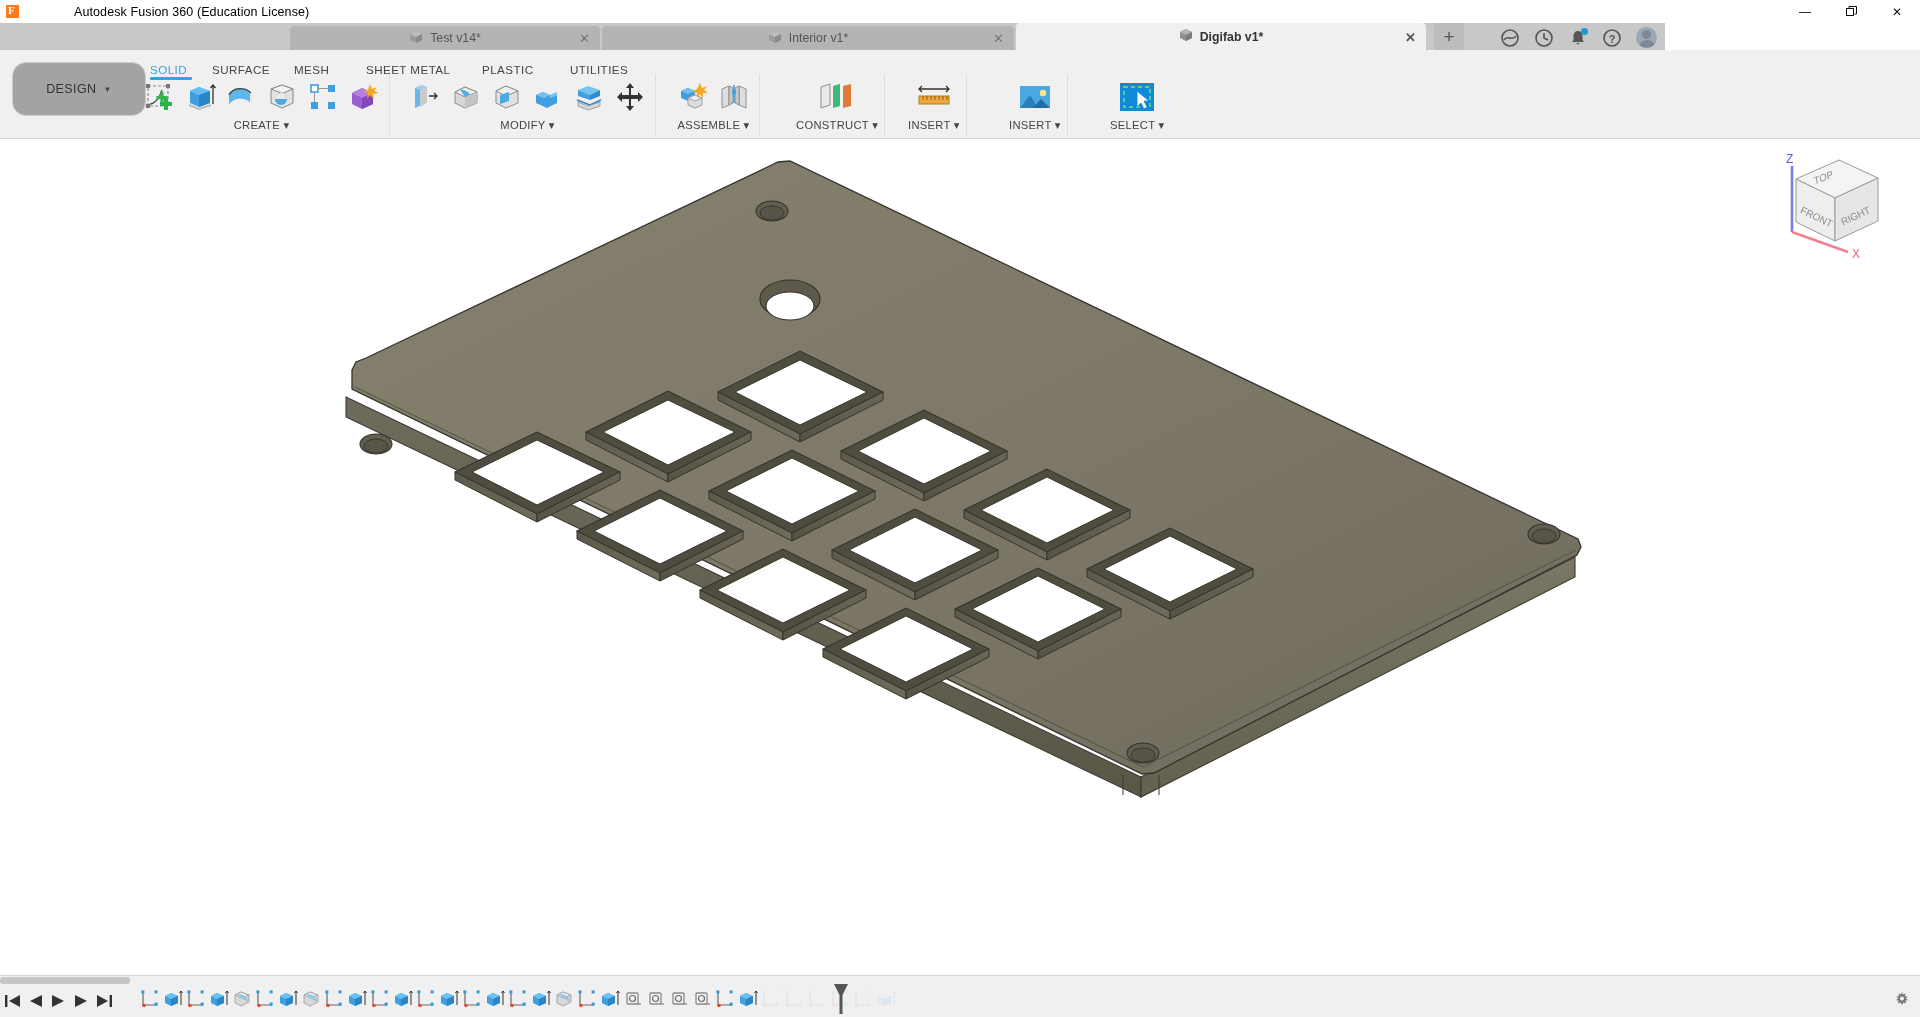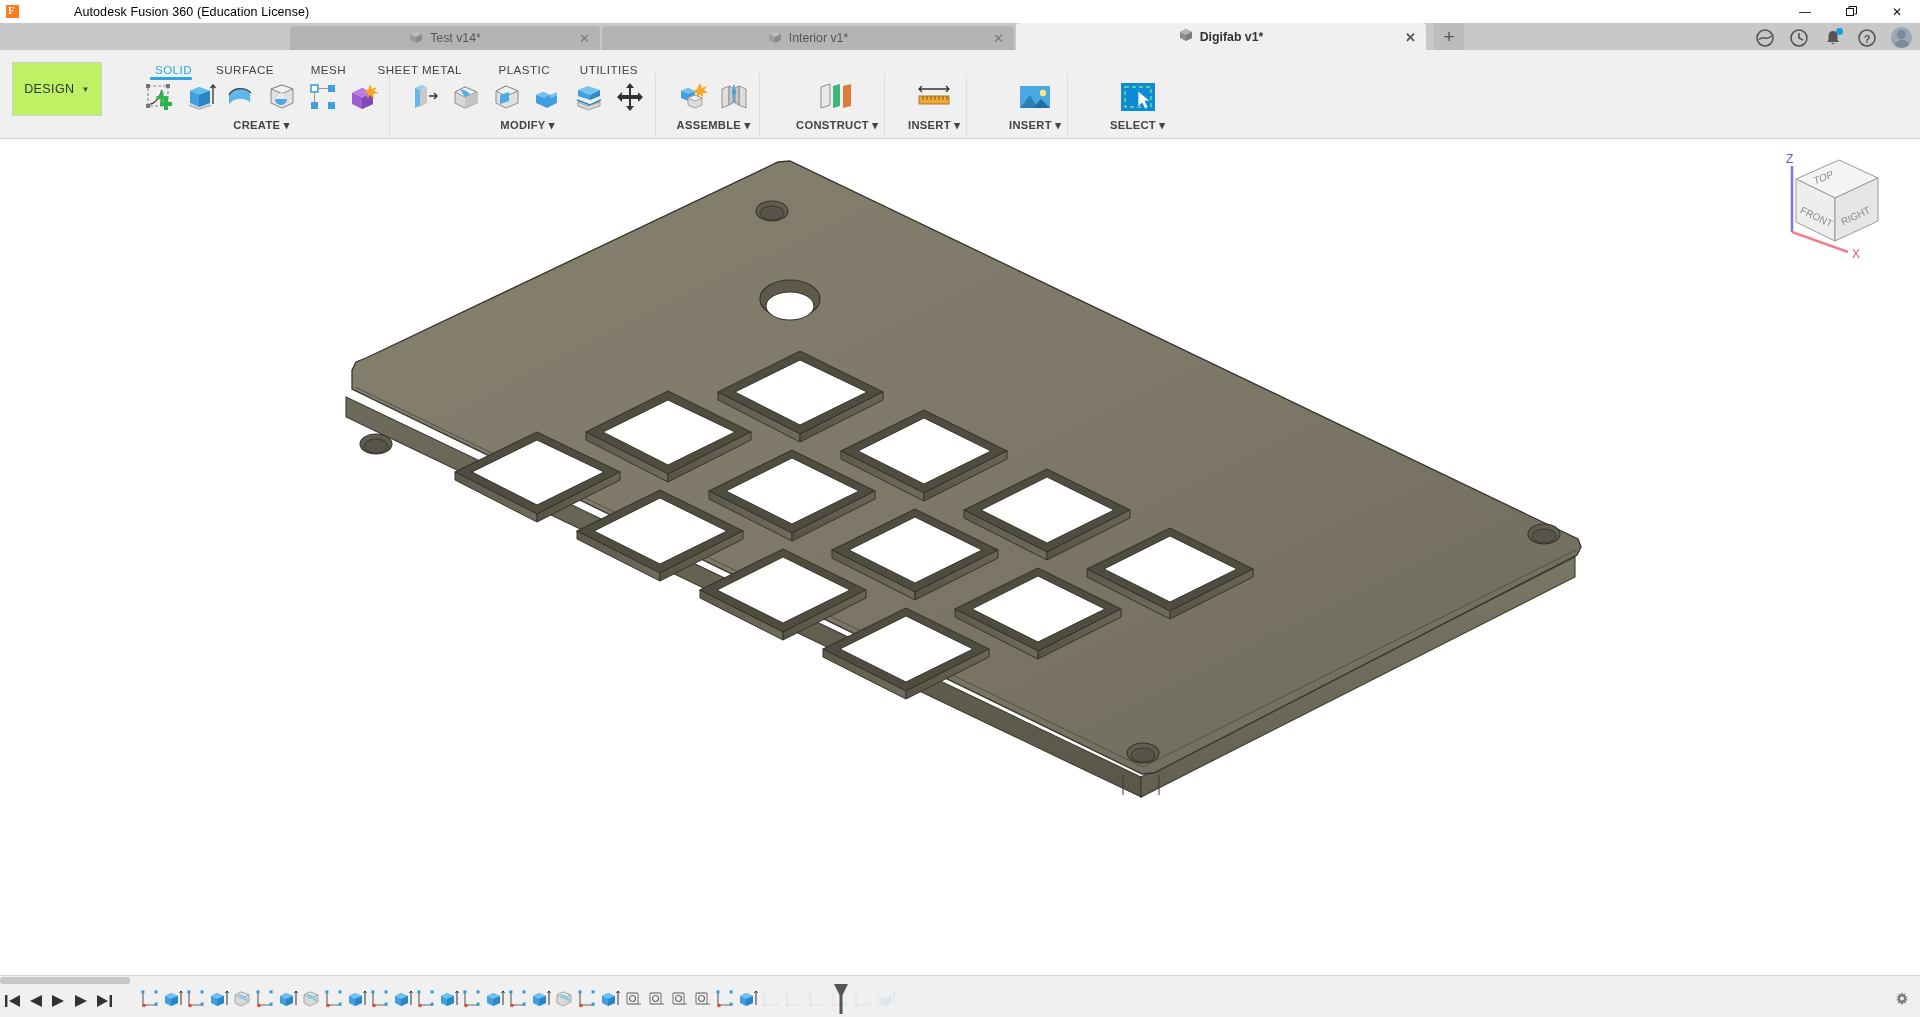--- a/index.html
+++ b/index.html
@@ -37,21 +37,21 @@
     position: absolute; right: 0; top: 0; height: 23px;
     display: flex; align-items: stretch;
   }
   #winctl .wb {
     width: 46px; display: flex; align-items: center; justify-content: center;
     font-size: 12px; color: #111;
   }
 
   
   #tabstrip {
-    position: absolute; top: 23px; left: 0; width: 1920px; height: 27px;
+    position: absolute; top: 23px; left: 0; width: 1665px; height: 27px;
     background: #c8c8c8;
     display: flex; align-items: flex-end;
   }
   .doc-tab {
     height: 24px; display: flex; align-items: center; justify-content: center;
     position: relative; background: #b4b4b4; color: #555;
     font-size: 12.3px; border-radius: 4px 4px 0 0;
     margin-right: 2px;
   }
   .doc-tab.active { background: #f0f0f0; color: #333; height: 27px; font-weight: bold; }
@@ -90,43 +90,43 @@
     position: absolute; right: 0; top: 0; width: 7px; height: 7px;
     border-radius: 50%; background: #1e9ad6;
   }
 
   
   #ribbon {
     position: absolute; top: 50px; left: 0; width: 1920px; height: 89px;
     background: #f0f0f0; border-bottom: 1px solid #d0d0d0;
   }
   #designbtn {
-    position: absolute; left: 12px; top: 12px; width: 90px; height: 54px;
-    border: 1px solid #cdcdcd; border-radius: 0; background: #bef264;
+    position: absolute; left: 12px; top: 12px; width: 134px; height: 54px;
+    border: 1px solid #cdcdcd; border-radius: 14px; background: #a3a3a3;
     display: flex; align-items: center; justify-content: center;
     font-size: 12.5px; color: #333; letter-spacing: 0.4px;
   }
   #wstabs {
     position: absolute; left: 140px; top: 0; height: 20px;
     display: flex; align-items: center;
   }
   #wstabs .ws {
     font-size: 11.6px; color: #444; letter-spacing: 0.45px;
-    padding: 12px 10px; height: 20px; line-height: 20px; text-align: right;
+    padding: 12px 10px; height: 20px; line-height: 20px; text-align: left;
   }
   #wstabs .ws.active { color: #2aa8e0; }
   #wstabs .ws.active::after {
     content: ""; display: block; position: relative; top: -3px;
     height: 3px; background: #2aa8e0; border-radius: 1px;
   }
 
   .rb-group {
     position: absolute; top: 24px; height: 62px;
     display: flex; flex-direction: column; align-items: center;
-    border-right: 1px solid #dedede; padding: 0 6px; font-weight: bold;
+    border-right: 1px solid #dedede; padding: 0 6px;
   }
   .rb-group .icons { display: flex; align-items: flex-end; gap: 3px; height: 42px; }
   .rb-group .glabel {
     font-size: 11.2px; color: #444; letter-spacing: 0.3px;
     margin-top: 3px; white-space: nowrap;
   }
   .rb-icon {
     width: 38px; height: 38px; display: flex; align-items: center;
     justify-content: center; border-radius: 3px;
   }

